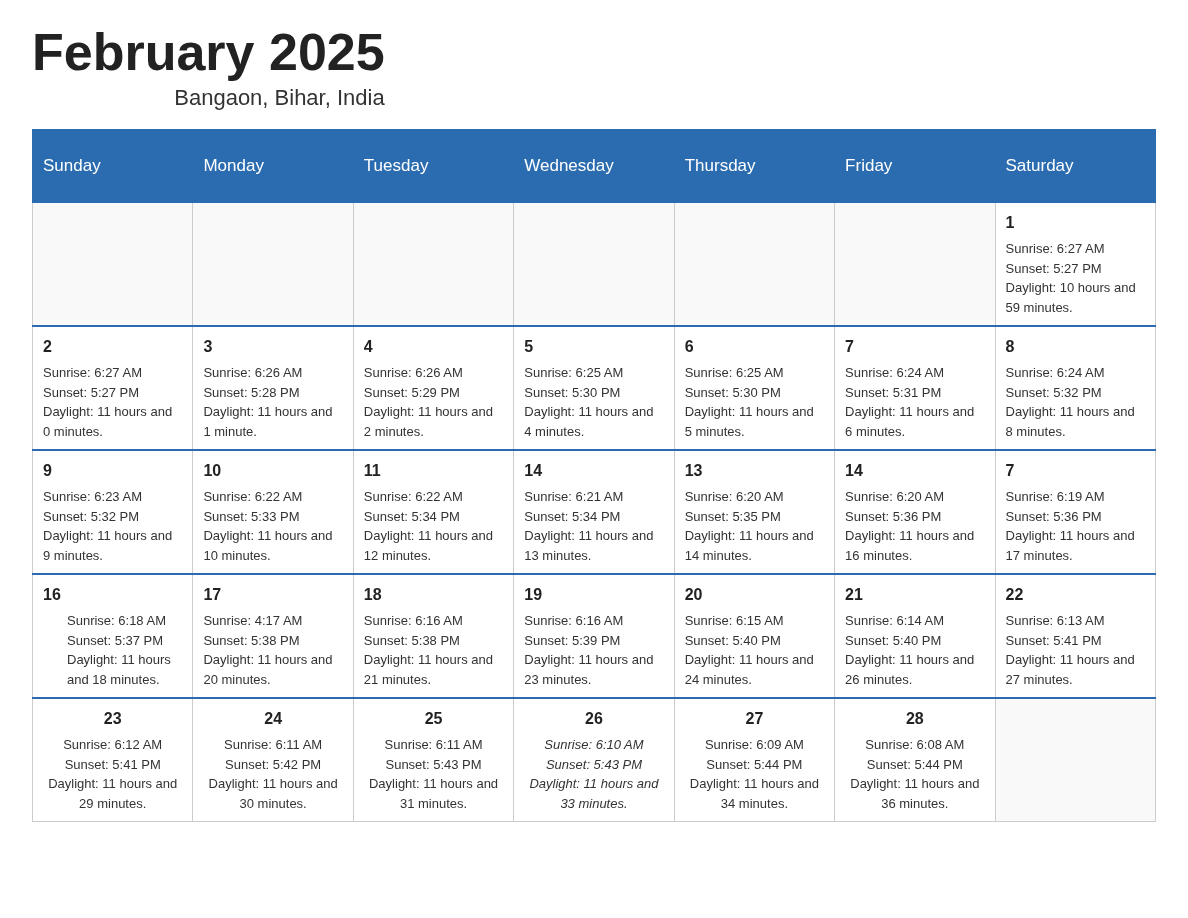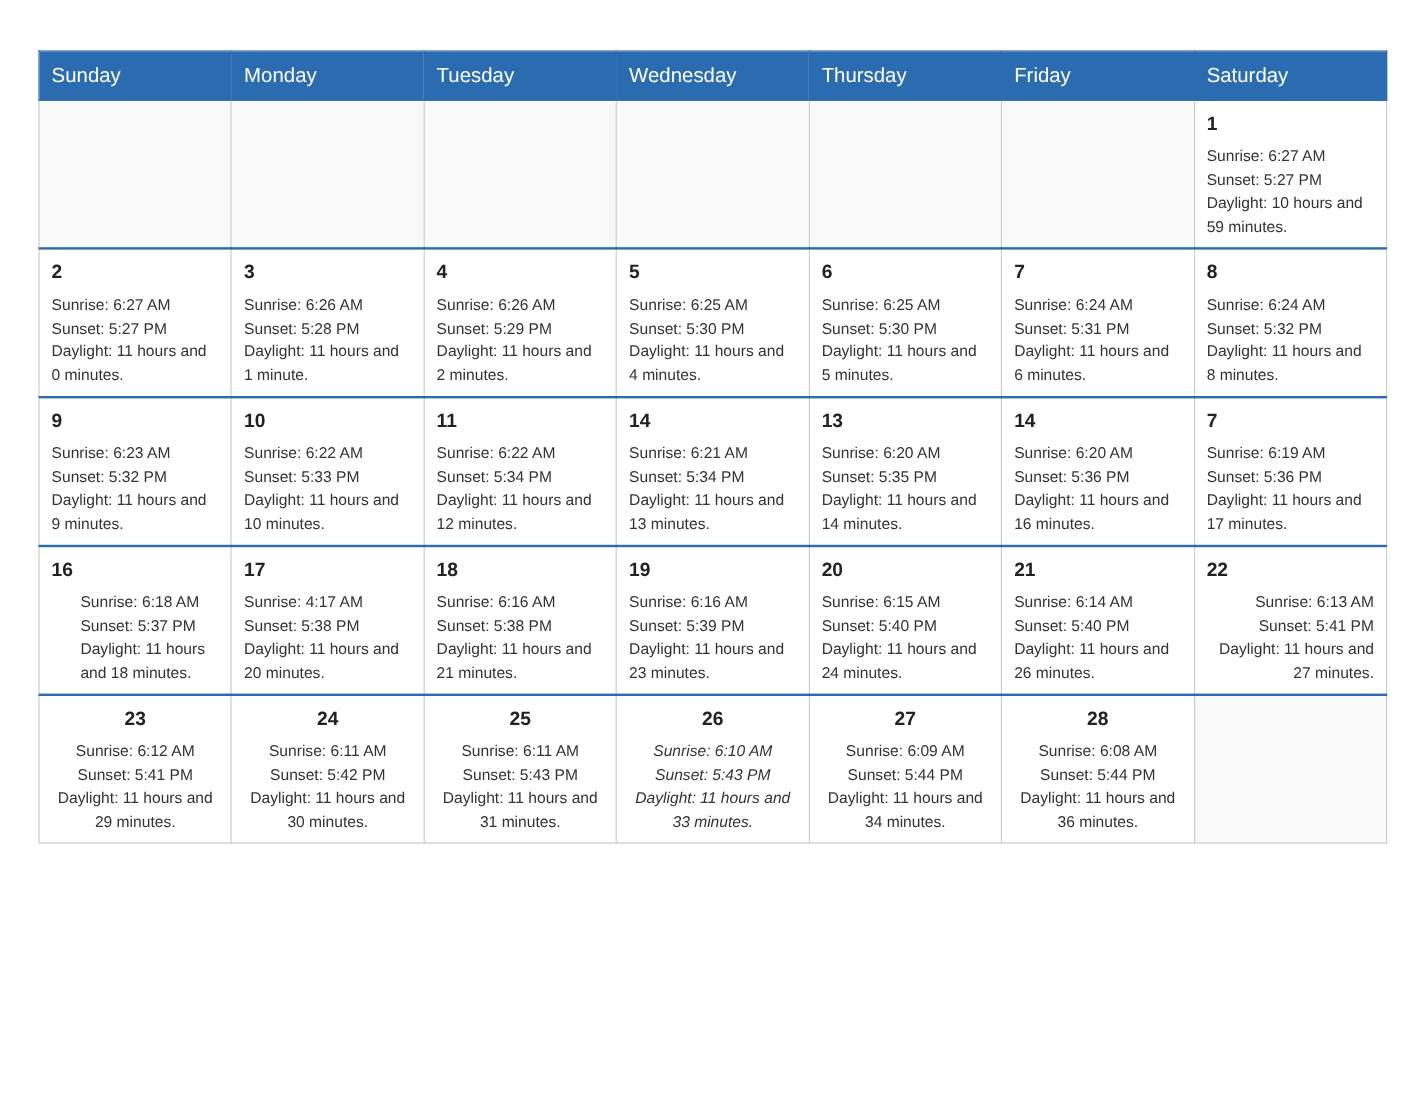--- a/index.html
+++ b/index.html
@@ -60,21 +60,21 @@
     }
     .calendar {
       width: 100%;
       border-collapse: collapse;
     }
     .calendar thead tr th {
       background: #2b6cb0;
       color: #fff;
       font-size: 17px;
       font-weight: normal;
-      padding: 10px 10px;
+      padding: 26px 10px;
       text-align: left;
       border: 1px solid #2b6cb0;
     }
     .calendar tbody tr td {
       vertical-align: top;
       border: 1px solid #ccc;
       padding: 8px 10px;
       width: 14.28%;
       min-height: 100px;
       font-size: 13px;
@@ -96,20 +96,24 @@
     }
     .calendar tbody tr:last-child {
       border-bottom: none;
       text-align: center;
     }
   </style>
 </head>
 <body>
 
 <div class="header">
+  <div class="title-block">
+    <div class="title-month">February 2025</div>
+    <div class="title-location">Bangaon, Bihar, India</div>
+  </div>
 </div>
 
 <table class="calendar">
   <thead>
     <tr>
     <th>Sunday</th>
         <th>Monday</th>
         <th>Tuesday</th>
         <th>Wednesday</th>
         <th>Thursday</th>
@@ -252,21 +256,21 @@
 Daylight: 11 hours and 24 minutes.</div>
         </td>
         <td>
           <span class="day-num">21</span>
           <div style="white-space: pre-line;">Sunrise: 6:14 AM
 Sunset: 5:40 PM
 Daylight: 11 hours and 26 minutes.</div>
         </td>
         <td>
           <span class="day-num">22</span>
-          <div style="white-space: pre-line; text-align: right;">Sunrise: 6:13 AM
+          <div style="white-space: pre-line;">Sunrise: 6:13 AM
 Sunset: 5:41 PM
 Daylight: 11 hours and 27 minutes.</div>
         </td>
       </tr>
       <tr>
         <td>
           <span class="day-num">23</span>
           <div style="white-space: pre-line;">Sunrise: 6:12 AM
 Sunset: 5:41 PM
 Daylight: 11 hours and 29 minutes.</div>

